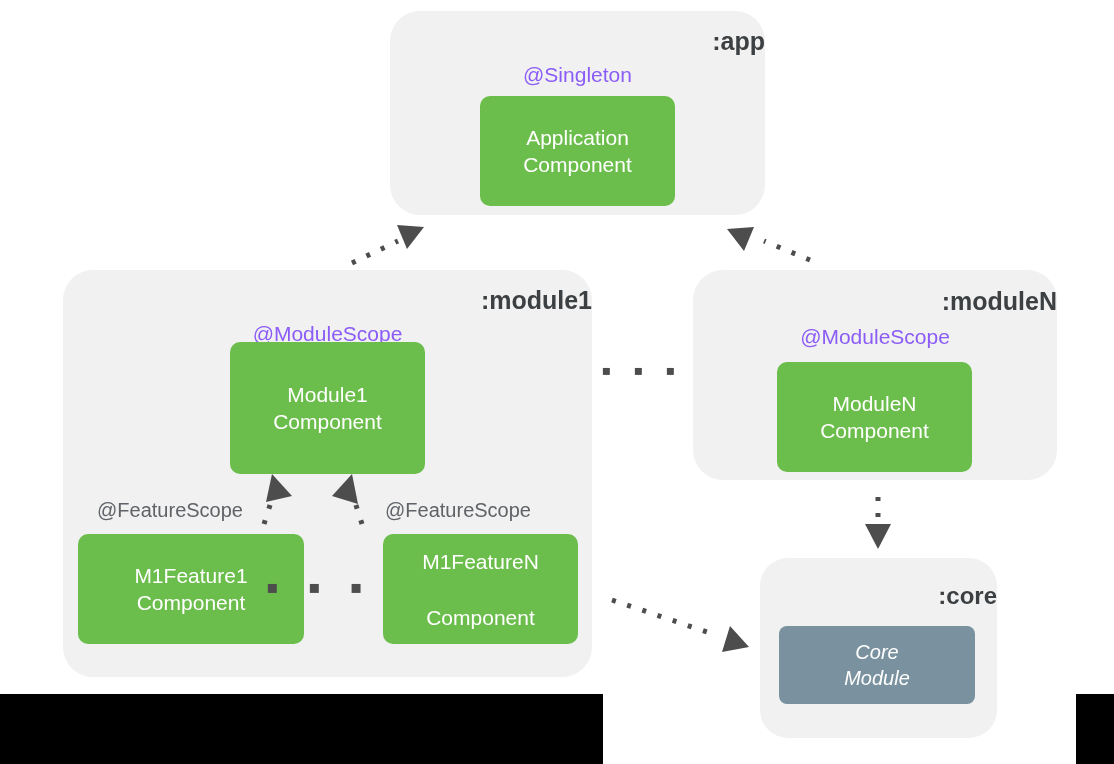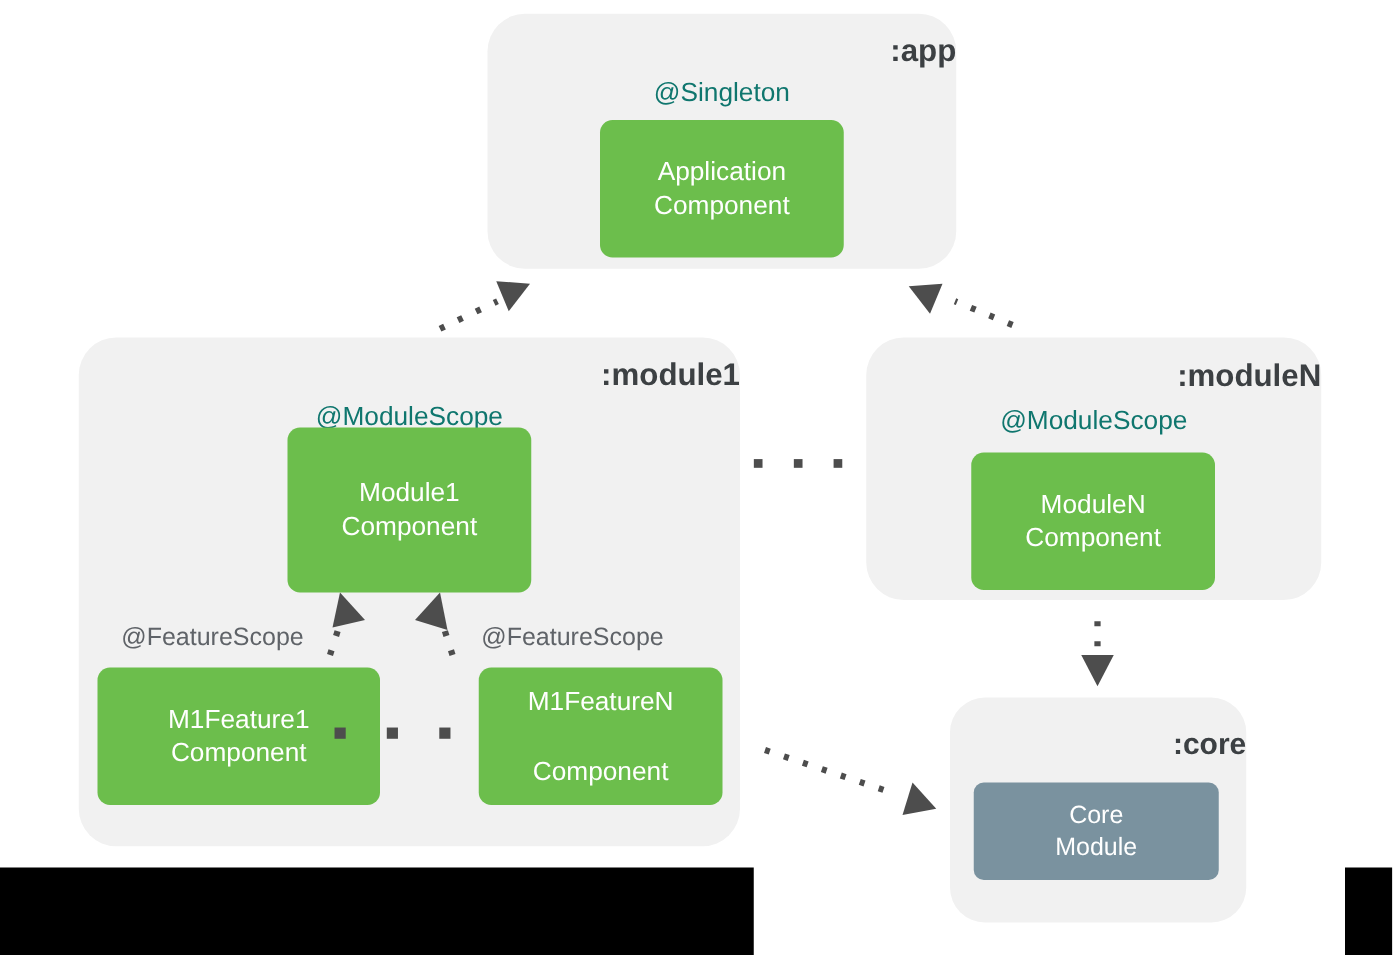--- a/index.html
+++ b/index.html
@@ -7,29 +7,29 @@
     position:relative;width:1114px;height:764px;background:#ffffff;
     font-family:"Liberation Sans",sans-serif;overflow:hidden;
   }
   .container{position:absolute;background:#f1f1f1;border-radius:30px;}
   .ctitle{
     position:absolute;left:0;width:100%;text-align:right;
     font-weight:bold;font-size:25px;color:#3c4043;white-space:nowrap;
   }
   .cscope{
     position:absolute;left:0;width:100%;text-align:center;
-    font-size:21px;color:#0f766e;white-space:nowrap;
+    font-size:21px;color:#8b5cf6;white-space:nowrap;
   }
   .gbox{
     position:absolute;background:#6cbe4c;border-radius:10px;color:#ffffff;
     display:flex;flex-direction:column;align-items:center;justify-content:center;
     font-size:21px;line-height:27px;text-align:left;
   }
   .gbox span{display:block;}
-  .gbox.slate{background:#7a929f;border-radius:8px;}
+  .gbox.slate{background:#7a929f;border-radius:8px;font-style:italic;}
   .scopelabel{
     position:absolute;transform:translateX(-50%);
     font-size:20px;color:#5f6368;white-space:nowrap;
   }
   .dots{
     position:absolute;transform:translate(-50%,-50%);
     color:#4d4d4d;font-family:"DejaVu Sans",sans-serif;white-space:nowrap;
   }
   .dots.modules{font-size:14px;letter-spacing:9px;}
   .dots.features{font-size:18px;letter-spacing:12px;}

